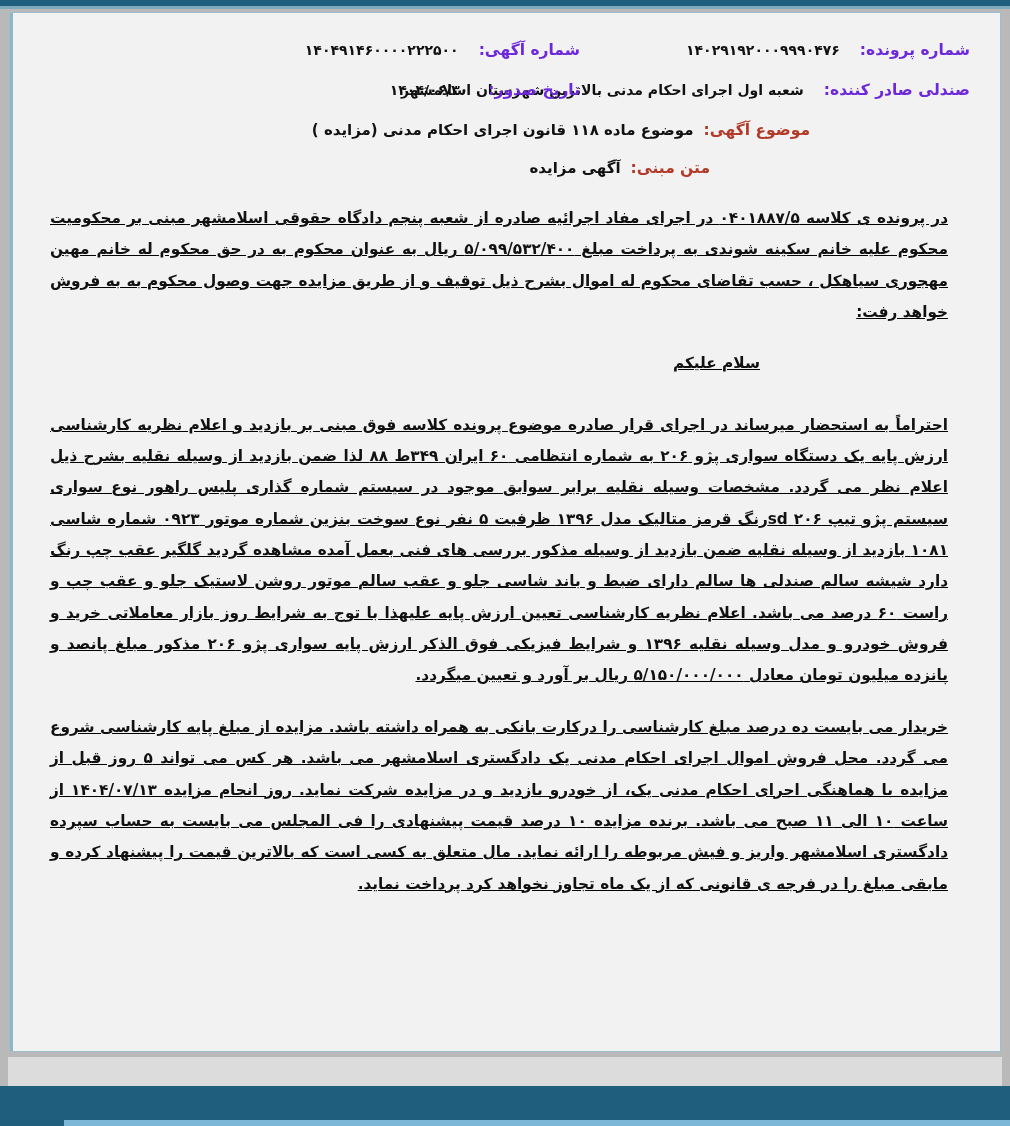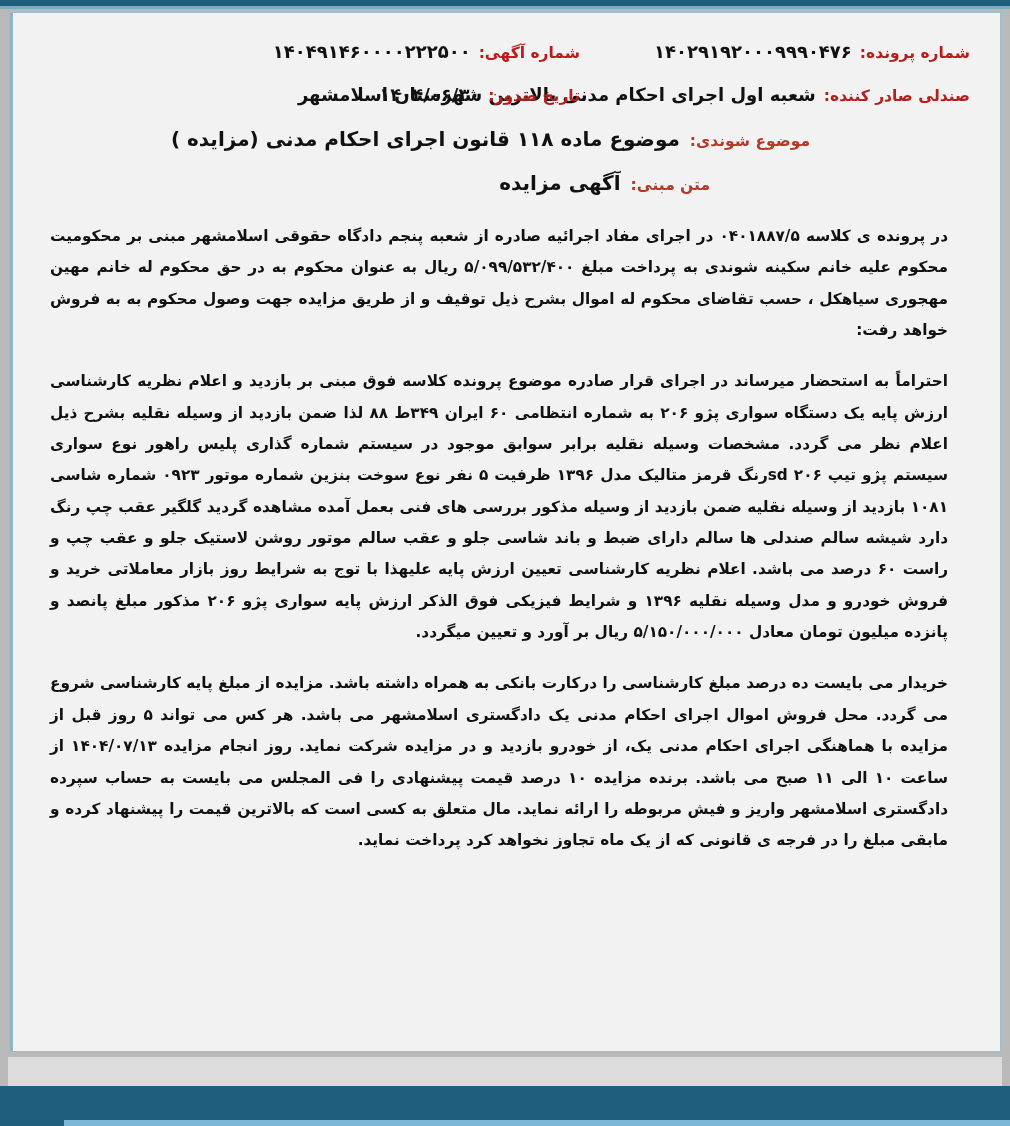--- a/index.html
+++ b/index.html
@@ -142,28 +142,28 @@
   .meta-cell {
     display: flex;
     flex-direction: row;
     align-items: baseline;
     white-space: nowrap;
   }
   .meta-cell.right-cell { width: 390px; justify-content: flex-start; }
   .meta-cell.left-cell  { flex: 1; justify-content: flex-start; }
 
   .meta-label {
-    color: #b91c1c;
+    color: #6d28d9;
     font-size: 15.5px;
     font-weight: bold;
-    margin-left: 8px;
+    margin-left: 20px;
   }
   .meta-value {
     color: #111111;
-    font-size: 18px;
+    font-size: 14px;
     font-weight: bold;
   }
   .meta-value.rtl-num { direction: ltr; unicode-bidi: isolate; }
 
   
   .line-row {
     display: flex;
     flex-direction: row;
     align-items: baseline;
     justify-content: flex-start;
@@ -173,26 +173,26 @@
   .line-row.title-row { padding-right: 260px; }
   .line-label {
     color: #b23a28;
     font-size: 15.5px;
     font-weight: bold;
     margin-left: 10px;
     white-space: nowrap;
   }
   .line-value {
     color: #111111;
-    font-size: 20px;
-    font-weight: bold;
-  }
-
-  
-  .body-block { margin-top: 26px; }
+    font-size: 15px;
+    font-weight: bold;
+  }
+
+  
+  .body-block { margin-top: 26px; text-decoration: underline; }
   .para {
     color: #111111;
     font-size: 15.3px;
     font-weight: bold;
     line-height: 2.05;
     text-align: justify;
     text-align-last: right;
     margin: 0 0 20px 0;
     padding: 0 22px 0 10px;
   }
@@ -240,31 +240,32 @@
           <span class="meta-label">صندلی صادر کننده:</span>
           <span class="meta-value">شعبه اول اجرای احکام مدنی بالاترین شهرستان اسلامشهر</span>
         </div>
         <div class="meta-cell left-cell">
           <span class="meta-label">تاریخ صدور:</span>
           <span class="meta-value rtl-num">۱۴۰۴/۰۶/۳۰</span>
         </div>
       </div>
 
       <div class="line-row">
-        <span class="line-label">موضوع شوندی:</span>
+        <span class="line-label">موضوع آگهی:</span>
         <span class="line-value">موضوع ماده ۱۱۸ قانون اجرای احکام مدنی (مزایده )</span>
       </div>
 
       <div class="line-row title-row">
         <span class="line-label">متن مبنی:</span>
         <span class="line-value">آگهی مزایده</span>
       </div>
 
       <div class="body-block">
         <p class="para">در پرونده ی کلاسه ۰۴۰۱۸۸۷/۵ در اجرای مفاد اجرائیه صادره از شعبه پنجم دادگاه حقوقی اسلامشهر مبنی بر محکومیت محکوم علیه خانم سکینه شوندی به پرداخت مبلغ ۵/۰۹۹/۵۳۲/۴۰۰ ریال به عنوان محکوم به در حق محکوم له خانم مهین مهجوری سیاهکل ، حسب تقاضای محکوم له اموال بشرح ذیل توقیف و از طریق مزایده جهت وصول محکوم به به فروش خواهد رفت:</p>
+        <p class="para salam">سلام علیکم</p>
         <p class="para">احتراماً به استحضار میرساند در اجرای قرار صادره موضوع پرونده کلاسه فوق مبنی بر بازدید و اعلام نظریه کارشناسی ارزش پایه  یک دستگاه سواری پژو ۲۰۶ به شماره انتظامی ۶۰ ایران ۳۴۹ط ۸۸  لذا ضمن بازدید از وسیله نقلیه بشرح ذیل اعلام نظر می گردد. مشخصات وسیله نقلیه  برابر سوابق موجود در سیستم شماره گذاری پلیس راهور نوع  سواری سیستم پژو  تیپ  ۲۰۶ sdرنگ  قرمز متالیک مدل ۱۳۹۶ ظرفیت  ۵ نفر  نوع سوخت بنزین  شماره موتور  ۰۹۲۳ شماره شاسی  ۱۰۸۱ بازدید از وسیله نقلیه ضمن بازدید از وسیله مذکور بررسی های فنی بعمل آمده مشاهده گردید گلگیر عقب چپ رنگ دارد  شیشه سالم  صندلی ها سالم دارای ضبط و باند شاسی جلو و عقب سالم  موتور روشن  لاستیک جلو و عقب چپ و راست ۶۰ درصد می باشد. اعلام نظریه کارشناسی  تعیین ارزش پایه علیهذا با  توج به شرایط روز بازار معاملاتی خرید و فروش  خودرو و مدل وسیله نقلیه ۱۳۹۶ و شرایط فیزیکی فوق الذکر ارزش پایه سواری پژو ۲۰۶ مذکور مبلغ پانصد و پانزده میلیون تومان معادل ۵/۱۵۰/۰۰۰/۰۰۰ ریال بر آورد و تعیین میگردد.</p>
         <p class="para">خریدار می بایست ده درصد مبلغ کارشناسی را درکارت بانکی به همراه داشته باشد.  مزایده از مبلغ پایه کارشناسی شروع می گردد.  محل فروش اموال اجرای احکام مدنی یک دادگستری اسلامشهر می باشد.  هر کس می تواند ۵ روز قبل از مزایده با هماهنگی اجرای احکام مدنی یک، از خودرو بازدید و در مزایده شرکت نماید. روز انجام مزایده  ۱۴۰۴/۰۷/۱۳  از ساعت ۱۰ الی ۱۱ صبح می باشد. برنده مزایده ۱۰ درصد قیمت پیشنهادی را فی المجلس می بایست به حساب سپرده دادگستری اسلامشهر واریز و فیش مربوطه را ارائه نماید. مال متعلق به کسی است که بالاترین قیمت را پیشنهاد کرده و مابقی مبلغ را در فرجه ی قانونی که از یک ماه تجاوز نخواهد کرد پرداخت نماید.</p>
       </div>
 
     </div>
   </div>
 
   <div class="gray-gutter"></div>
   <div class="bottom-band"></div>
   <div class="bottom-band-inner"></div>

